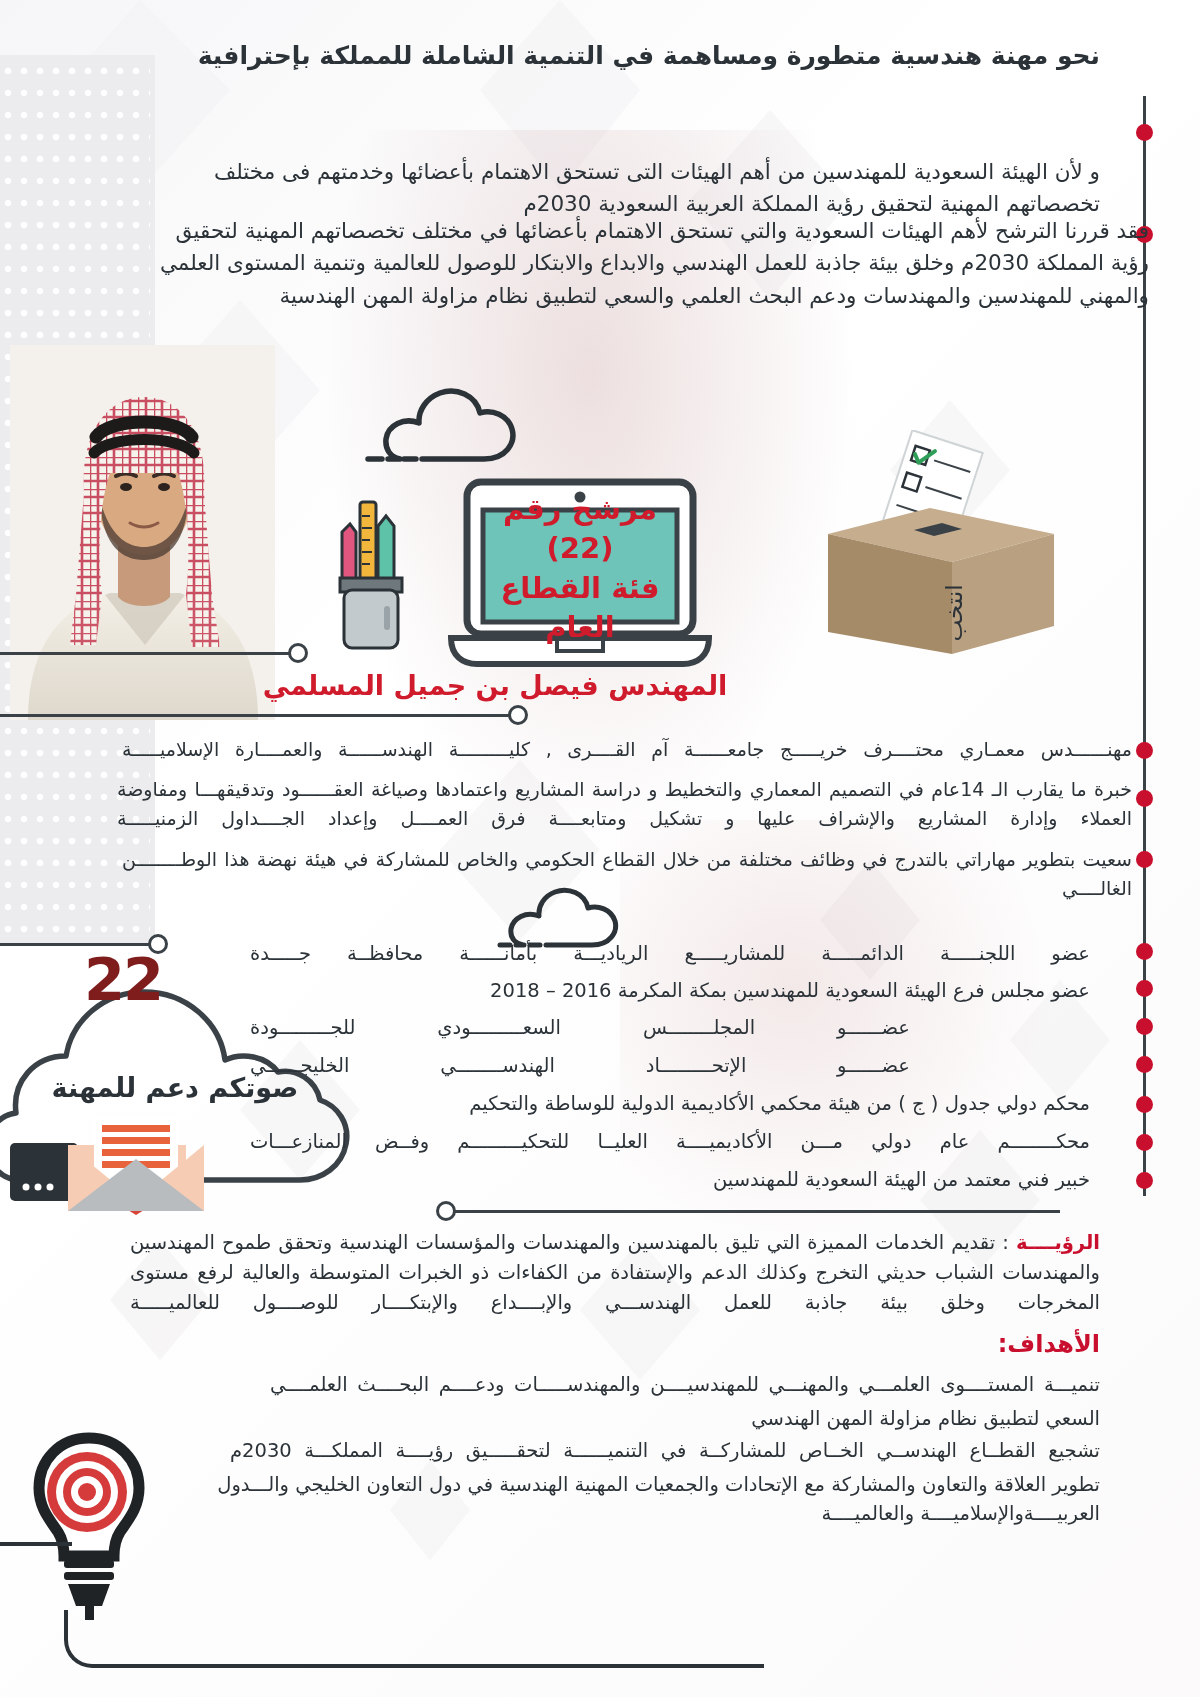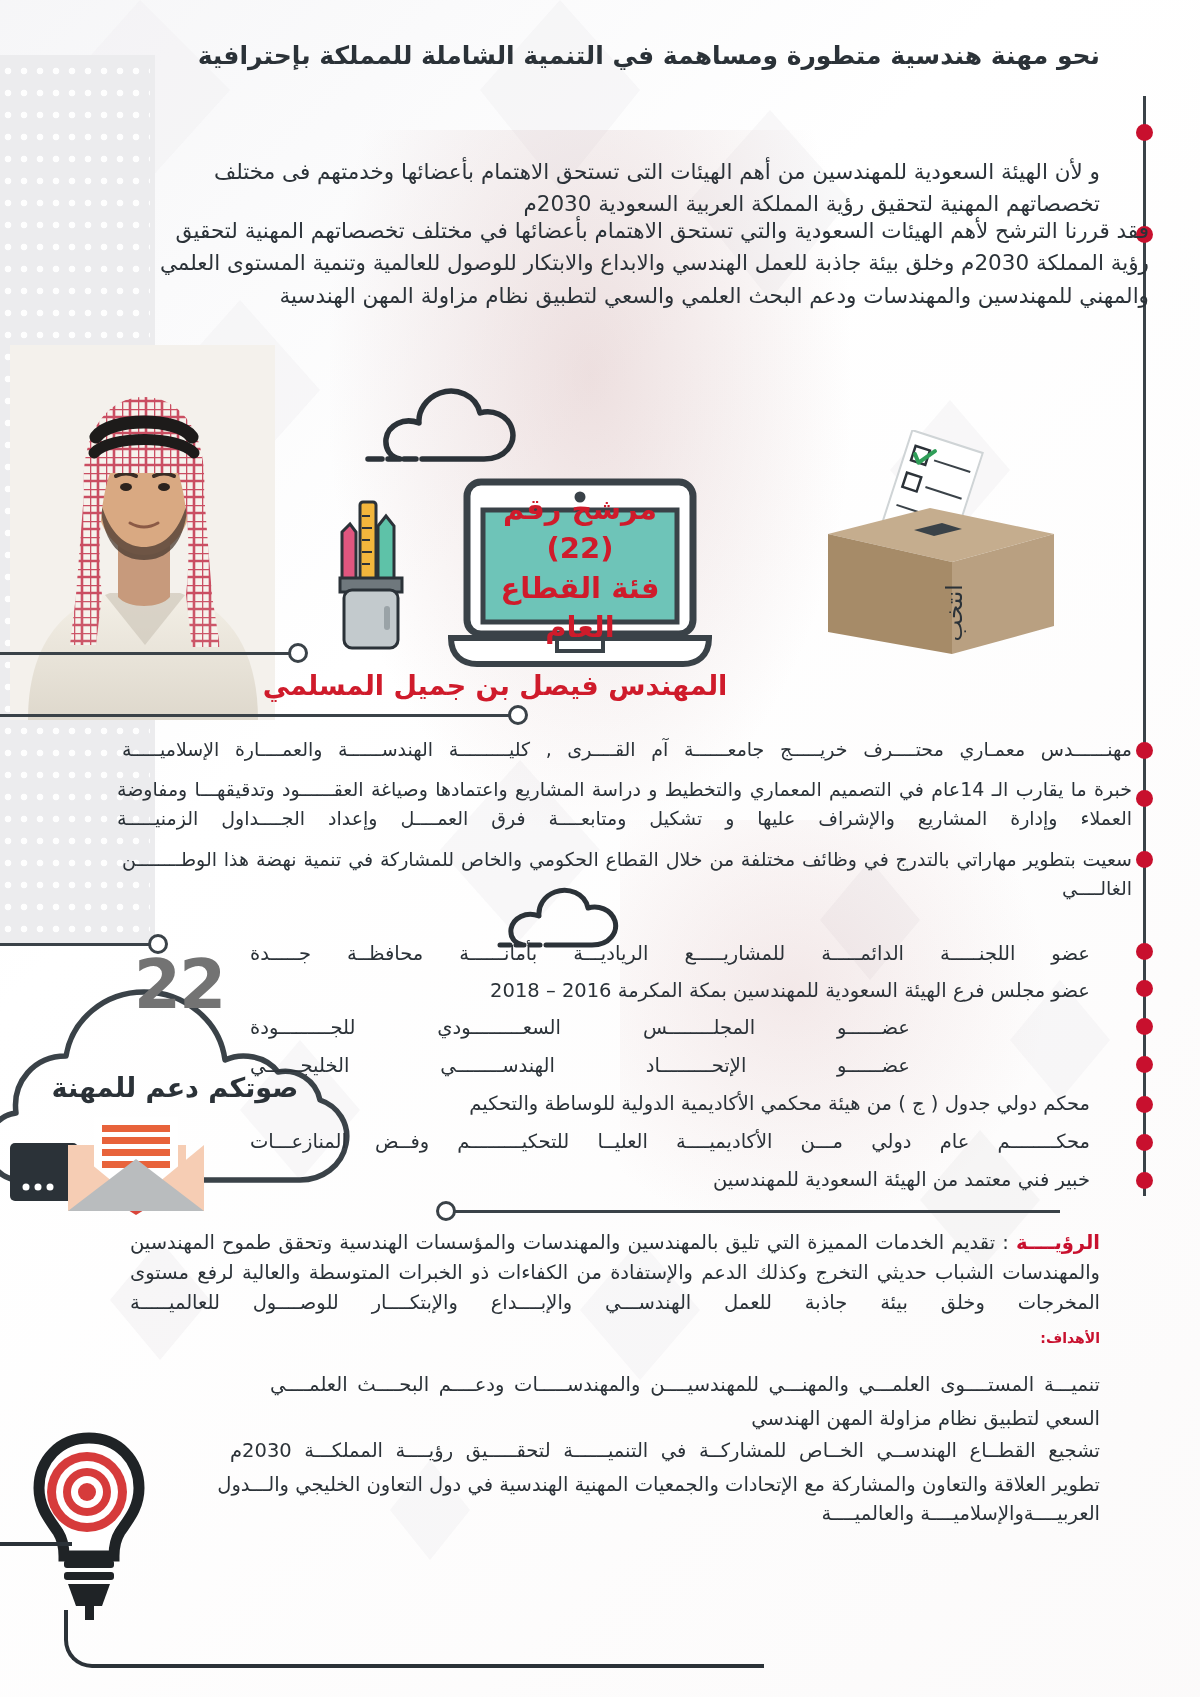--- a/index.html
+++ b/index.html
@@ -196,24 +196,24 @@
     color: #2b3238;
     line-height: 1.62;
   }
   .memb.plain { text-align: right; text-align-last: right; }
 
   
   .badge-num {
     position: absolute;
     left: 84px; top: 945px;
     width: 190px;
-    text-align: center;
-    font-size: 68px;
+    text-align: left;
+    font-size: 59px;
     font-weight: bold;
-    color: #737373;
+    color: #7f1d1d;
     letter-spacing: -2px;
   }
   .badge-sub {
     position: absolute;
     left: 10px; top: 1028px;
     width: 330px;
     text-align: center;
     font-size: 27px;
     font-weight: bold;
     color: #2b3238;
@@ -230,21 +230,21 @@
     direction: rtl;
     font-size: 19.5px;
     color: #2b3238;
     line-height: 1.55;
   }
   .label-red { color: #c8102e; font-weight: bold; }
 
   .goals-title {
     position: absolute;
     right: 100px; top: 1330px;
-    font-size: 14px;
+    font-size: 24px;
     font-weight: bold;
     color: #c8102e;
   }
   .goal {
     position: absolute;
     right: 100px;
     width: 830px;
     direction: rtl;
     font-size: 19.5px;
     color: #2b3238;
@@ -415,21 +415,21 @@
 
   <div class="rule-left" style="top:652px; width:300px;"></div>
   <div class="rule-dot" style="left:288px; top:643px;"></div>
 
   <div class="cand-name">المهندس فيصل بن جميل المسلمي</div>
   <div class="name-rule"></div>
   <div class="name-rule-dot"></div>
 
   <div class="bio" id="bio1">مهنــــــدس معمـاري محتــــرف خريـــــج جامعــــــة آم القــــرى , كليـــــــــة الهندســــــة والعمــــارة الإسلاميـــــة</div>
   <div class="bio" id="bio2">خبرة ما يقارب الـ 14عام في التصميم المعماري والتخطيط و دراسة المشاريع واعتمادها وصياغة العقــــــود وتدقيقهـــا ومفاوضة العملاء وإدارة المشاريع والإشراف عليها و تشكيل ومتابعــــة فرق العمــــل وإعداد الجــــداول الزمنيـــــة</div>
-  <div class="bio" id="bio3">سعيت بتطوير مهاراتي بالتدرج في وظائف مختلفة من خلال القطاع الحكومي والخاص للمشاركة في تنمية نهضة هذا الوطــــــــن الغالــــي</div>
+  <div class="bio" id="bio3">سعيت بتطوير مهاراتي بالتدرج في وظائف مختلفة من خلال القطاع الحكومي والخاص للمشاركة في هيئة نهضة هذا الوطــــــــن الغالــــي</div>
 
   <svg class="cloud-outline" style="left:490px; top:885px;" width="130" height="66" viewBox="0 0 130 66">
     <path d="M20,60 H10 M34,60 H26 M50,60 H40
              M56,60 C74,60 92,60 102,60
              C120,60 128,47 125,36
              C121,24 108,20 98,23
              C95,8 78,2 65,7
              C54,11 48,21 49,31
              C36,26 23,33 21,44
              C20,52 24,58 33,60" fill="none" stroke="#2b3238" stroke-width="5" stroke-linecap="round" stroke-linejoin="round"></path>

